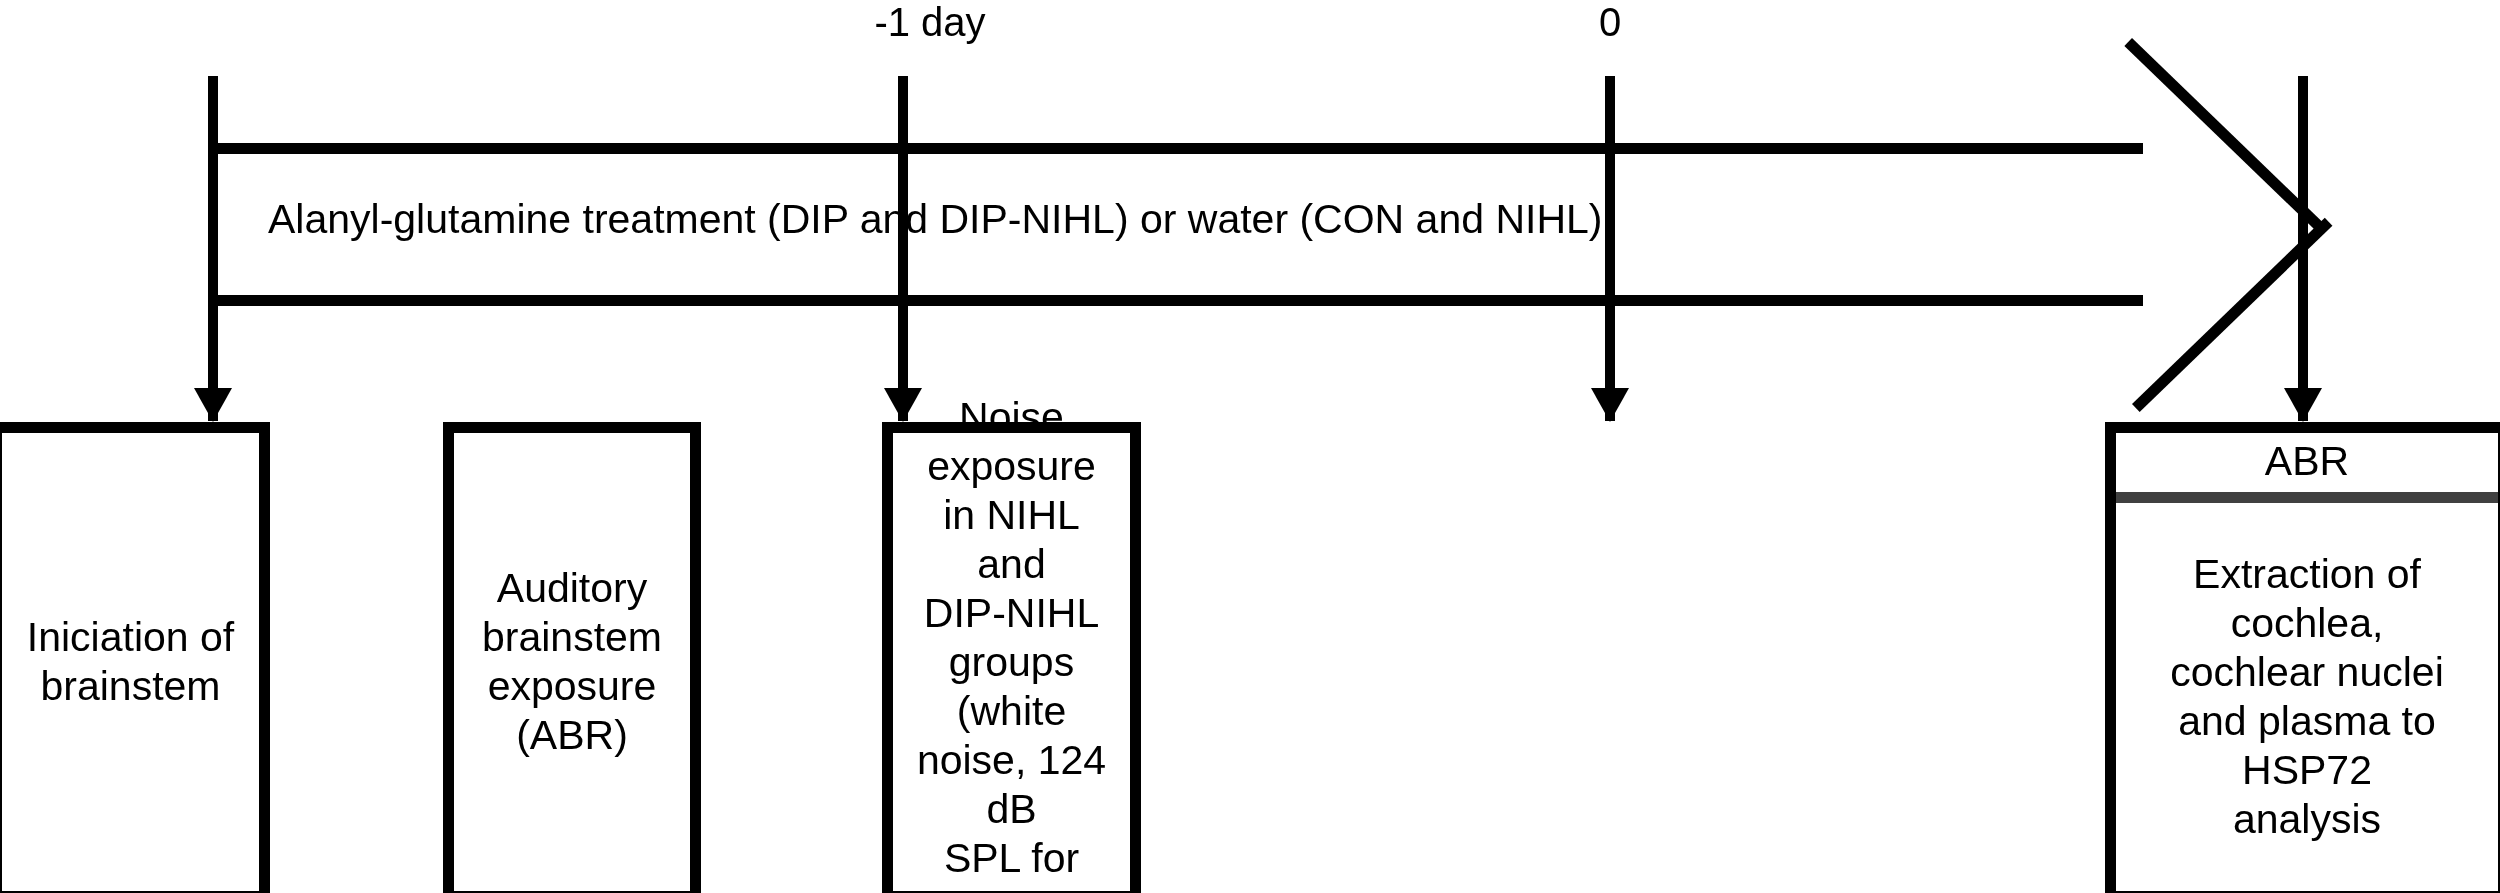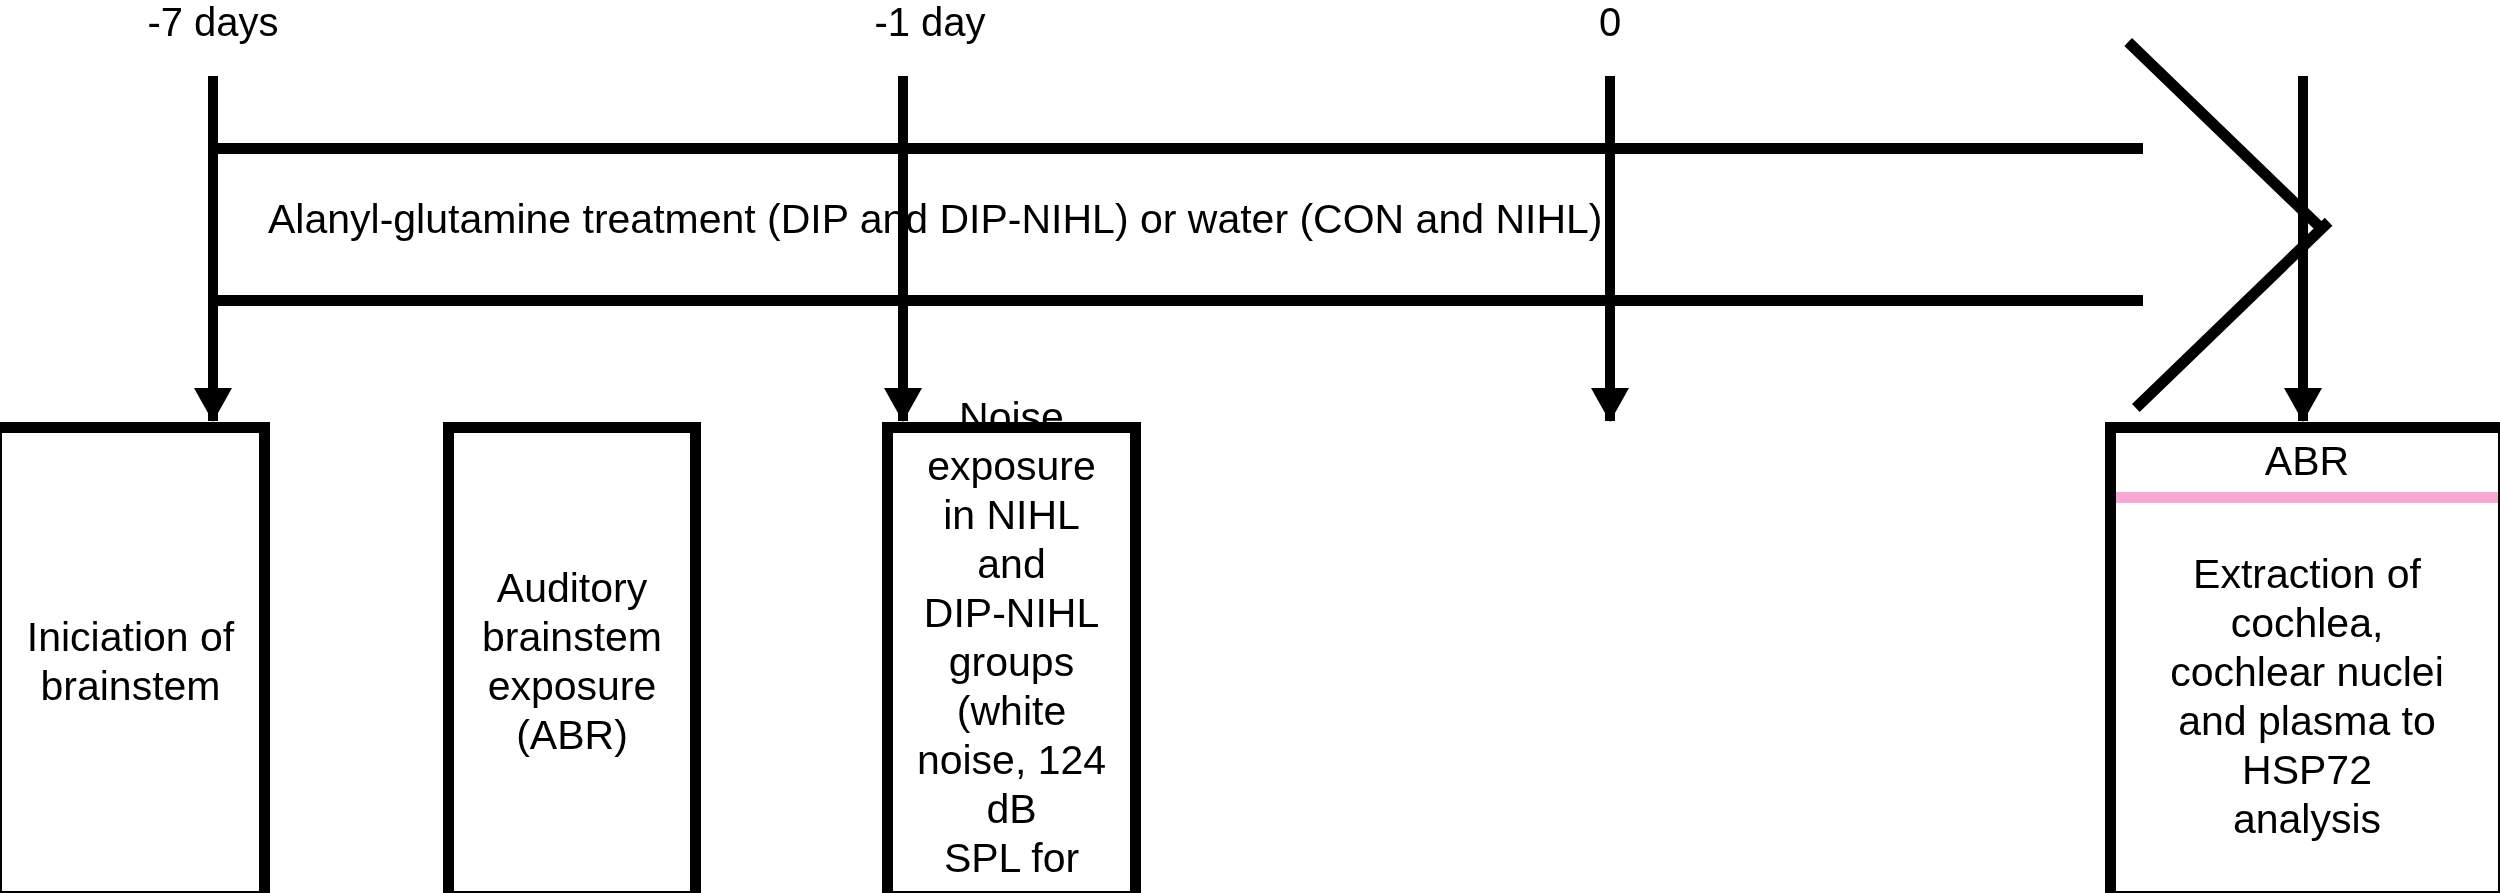--- a/index.html
+++ b/index.html
@@ -83,36 +83,35 @@
     text-align: center;
     color: #000;
     padding: 0 18px;
     white-space: pre-line;
   }
   .box-header {
     font-size: 41px;
     line-height: 49px;
     text-align: center;
     color: #000;
-    border-bottom: 11px solid #f9a8d4;
+    border-bottom: 11px solid #404040;
     padding: 4px 0 6px 0;
   }
   .box-body {
     flex: 1;
     display: flex;
     align-items: center;
     justify-content: center;
   }
 </style>
 </head>
 <body>
 
 <div id="stage">
 
-  <div class="time-label" style="left:63px; width:300px;">-7 days</div>
   <div class="time-label" style="left:780px; width:300px;">-1 day</div>
   <div class="time-label" style="left:1460px; width:300px;">0</div>
 
   <div class="tick-line" style="left:208px; top:76px; height:345px;"></div>
   <div class="tick-arrowhead" style="left:194px; top:388px;"></div>
 
   <div class="tick-line" style="left:898px; top:76px; height:345px;"></div>
   <div class="tick-arrowhead" style="left:884px; top:388px;"></div>
 
   <div class="tick-line" style="left:1605px; top:76px; height:345px;"></div>

